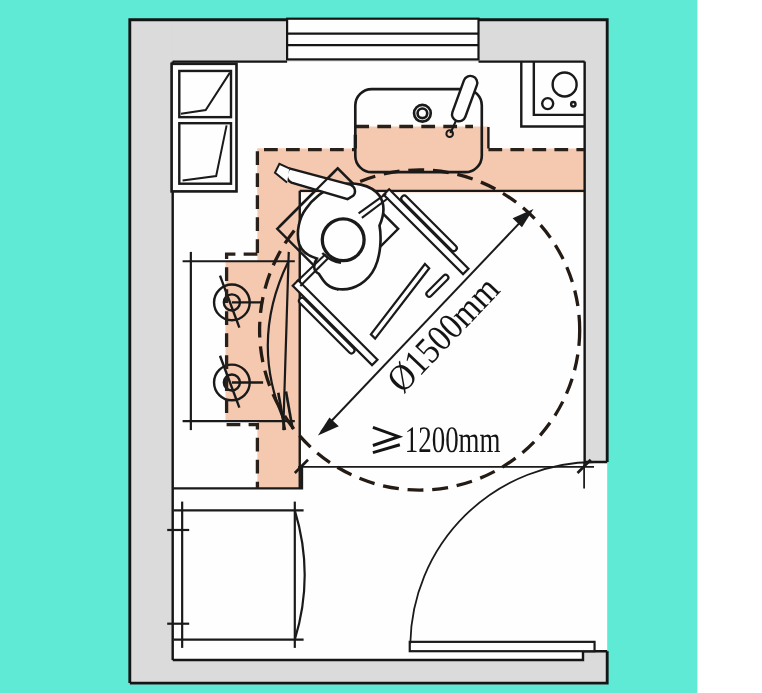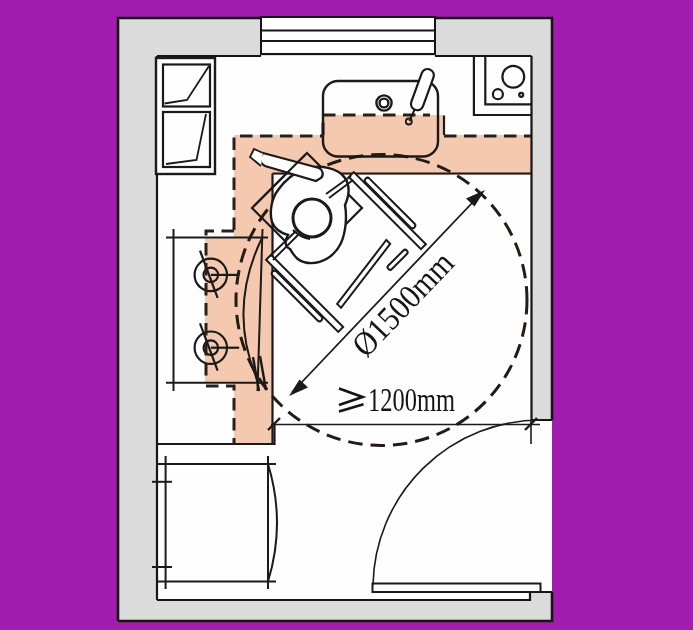--- a/index.html
+++ b/index.html
@@ -1,16 +1,16 @@
 <!DOCTYPE html>
 <html><head>
 <meta charset="utf-8">
 <style>
 html,body{margin:0;padding:0;background:#ffffff;}
-#stage{position:relative;width:693px;height:630px;background:#a21caf;overflow:hidden;
+#stage{position:relative;width:634px;height:630px;background:#5eead4;overflow:hidden;
 font-family:"Liberation Serif", serif;}
 svg{position:absolute;left:0;top:0;}
 </style>
 </head>
 <body>
 <div id="stage">
 <svg width="693" height="630" viewBox="0 0 693 630">
 
   <rect x="118" y="18" width="434" height="604" fill="#fefefe"></rect>
 

